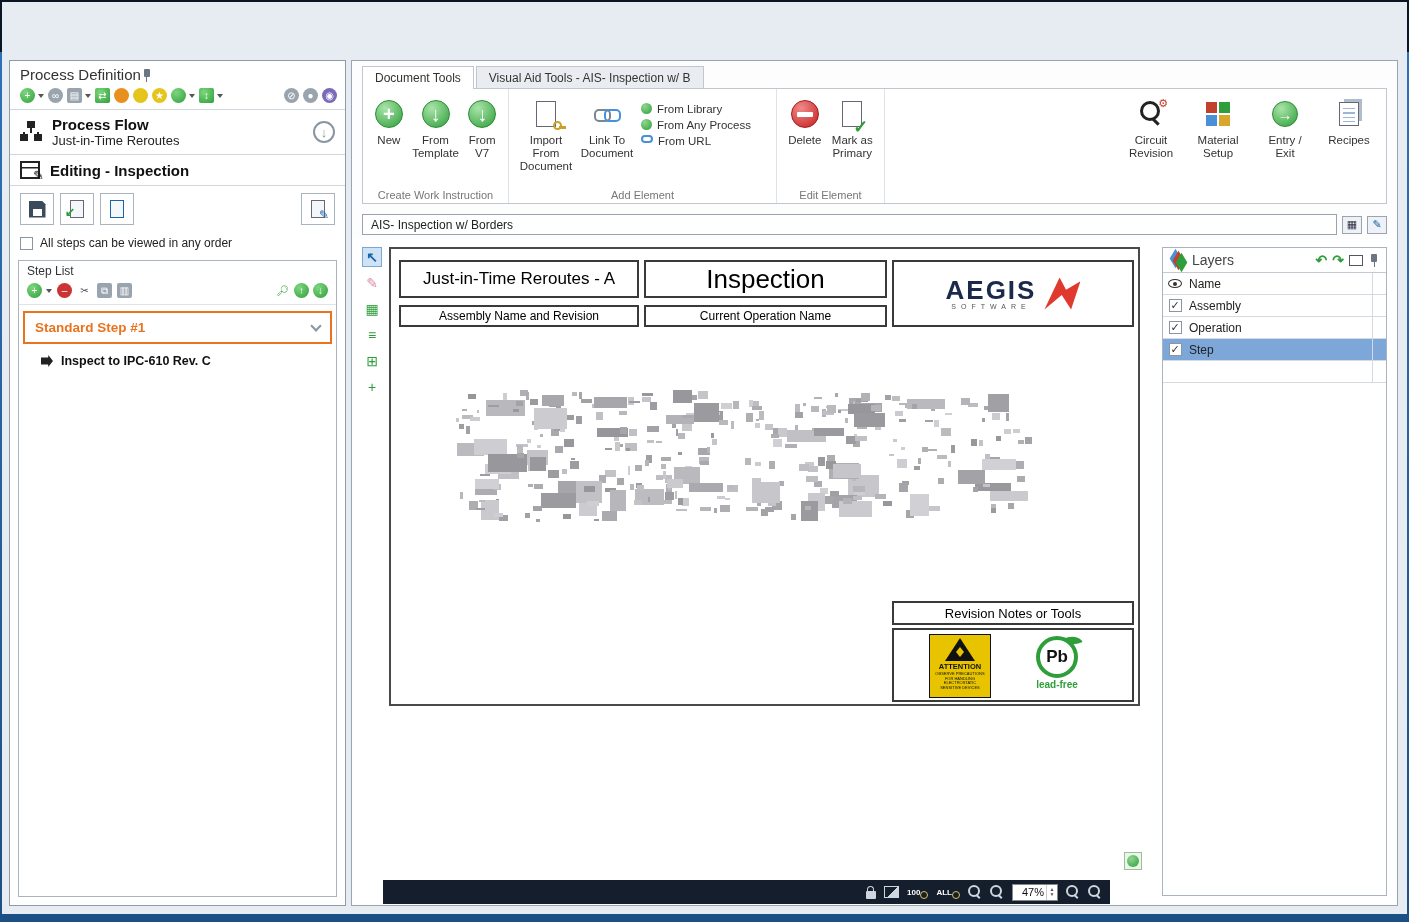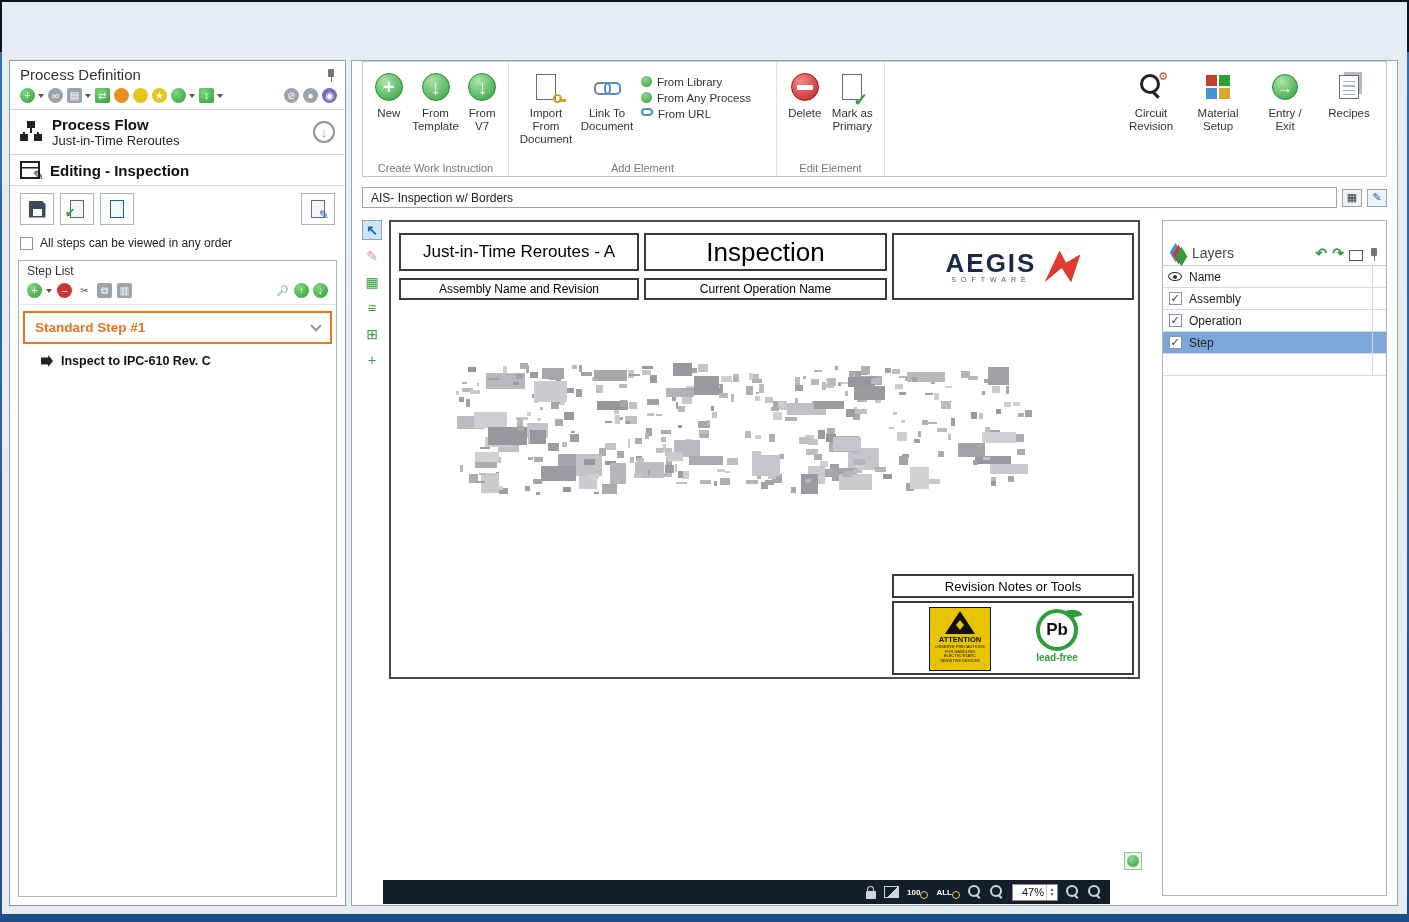--- a/index.html
+++ b/index.html
@@ -35,21 +35,21 @@
   .asm-info b { display:inline-block; width:86px; font-weight:bold; }
   .tb-right { margin-left:auto; display:flex; align-items:center; gap:14px; padding-right:10px; }
   .person { position:relative; width:26px; height:22px; margin-right:18px; }
   .person::before { content:""; position:absolute; left:7px; top:0; width:10px; height:10px; border-radius:50%; background:#dfe7f0; }
   .person::after { content:""; position:absolute; left:3px; top:11px; width:18px; height:10px; border-radius:9px 9px 0 0; background:#dfe7f0; }
   .person .badge { position:absolute; right:-4px; bottom:-2px; width:11px; height:11px; border-radius:50%; background:#2e75b6; color:#fff; font-size:8px; line-height:11px; text-align:center; }
   .winbtn { color:#dfe7f0; font-size:13px; width:18px; text-align:center; }
 
   
   .left-panel { position:absolute; left:7px; top:58px; width:337px; bottom:8px; background:#fff; border:1px solid #8e9aa8; display:flex; flex-direction:column; }
-  .lp-head { display:flex; align-items:center; justify-content:space-between; padding:5px 8px 2px 10px; font-size:15px; color:#333; }
+  .lp-head { display:flex; align-items:center; justify-content:flex-start; padding:5px 8px 2px 10px; font-size:15px; color:#333; }
   .pin { width:12px; height:14px; position:relative; }
   .pin::before { content:""; position:absolute; left:3px; top:1px; width:6px; height:8px; background:#6a7682; border-radius:1px; }
   .pin::after { content:""; position:absolute; left:5.5px; top:9px; width:1px; height:5px; background:#6a7682; }
   .lp-tools { display:flex; align-items:center; gap:4px; padding:3px 8px 6px 10px; border-bottom:1px solid #cfd6de; }
   .ti { width:15px; height:15px; border-radius:50%; display:inline-flex; align-items:center; justify-content:center; font-size:10px; color:#fff; }
   .ti.sq { border-radius:2px; }
   .caret { width:0; height:0; border-left:3px solid transparent; border-right:3px solid transparent; border-top:4px solid #555; margin-left:-1px; }
   .g { background:radial-gradient(circle at 35% 30%, #7ed67e, #2e9e3a); }
   .gray { background:#9aa4ae; }
   .or { background:#e8901e; }
@@ -163,21 +163,21 @@
   .mag2.plus::before { box-shadow:inset 0 0 0 10px transparent; }
   .sb-lock { position:relative; width:10px; height:8px; background:#cfd6df; margin-top:5px; border-radius:1px; }
   .sb-lock::before { content:""; position:absolute; left:1px; top:-5px; width:5px; height:5px; border:1.5px solid #cfd6df; border-bottom:none; border-radius:4px 4px 0 0; }
   .sb-img { width:15px; height:12px; border:1px solid #cfd6df; background:linear-gradient(135deg, transparent 55%, #cfd6df 55%); }
   .spin { width:46px; height:17px; background:#fff; border:1px solid #888; display:flex; }
   .spin .val { flex:1; font-size:11px; color:#111; text-align:right; padding:1px 2px 0 0; }
   .spin .arr { width:11px; display:flex; flex-direction:column; align-items:center; justify-content:center; font-size:5px; color:#555; line-height:5px; border-left:1px solid #ccc; }
 
   
   .layers { position:absolute; right:9px; top:8px; width:225px; bottom:8px; background:#fff; border:1px solid #aab4be; }
-  .ly-head { display:flex; align-items:flex-end; padding:4px 6px; gap:5px;margin-top:20px; }
+  .ly-head { display:flex; align-items:center; padding:4px 6px; gap:5px; }
   .ly-ic { position:relative; width:18px; height:14px; }
   .ly-ic i { position:absolute; width:11px; height:11px; transform:rotate(45deg) skew(14deg,14deg); }
   .ly-ic i:nth-child(1){ left:1px; top:0; background:#4a90d9; }
   .ly-ic i:nth-child(2){ left:4px; top:2px; background:#c2412d; }
   .ly-ic i:nth-child(3){ left:7px; top:4px; background:#2e9e3a; }
   .ly-title { font-size:14px; color:#444; flex:1; }
   .ly-tool { font-size:14px; color:#2e9e3a; font-weight:bold; }
   .ly-mon { width:14px; height:11px; border:1.5px solid #556; }
   .ly-table { border-top:1px solid #c3cad2; }
   .ly-row { display:flex; align-items:center; height:22px; border-bottom:1px solid #d4dae0; font-size:12px; color:#222; }
@@ -331,20 +331,24 @@
           <span class="chev"></span>
         </div>
         <div class="step-item">
           <span class="step-ic"></span>
           <span>Inspect to IPC-610 Rev. C</span>
         </div>
       </div>
     </div>
 
     <div class="main-panel">
+      <div class="tabstrip">
+        <div class="tab active">Document Tools</div>
+        <div class="tab">Visual Aid Tools - AIS- Inspection w/ B</div>
+      </div>
       <div class="ribbon-wrap">
         <div class="rgroup" style="width:146px;">
           <div class="rbtn" style="width:40px;">
             <span class="ic">
                 <span class="gcirc">+</span>
               </span>
             <span>New</span>
           </div>
           <div class="rbtn" style="width:54px;">
             <span class="ic">

